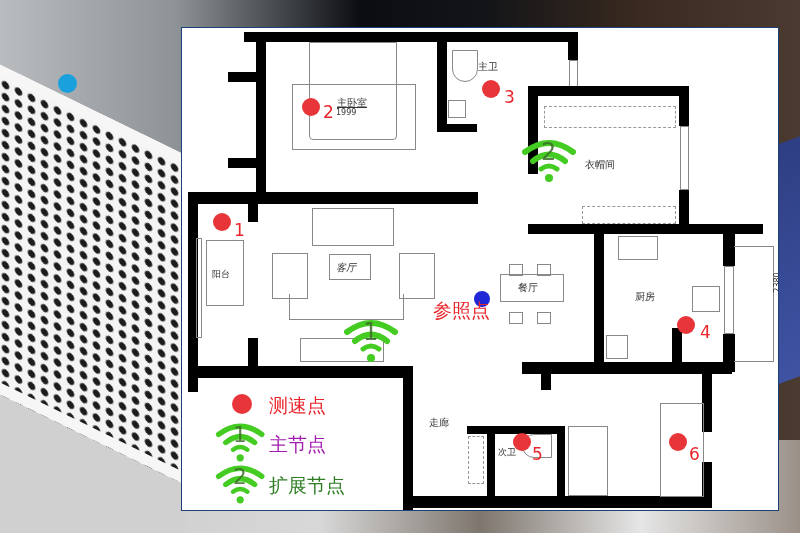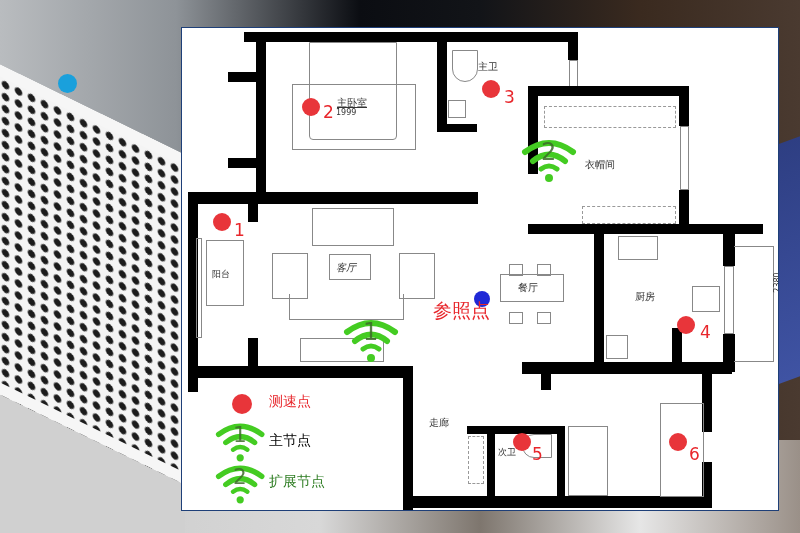--- a/index.html
+++ b/index.html
@@ -31,21 +31,21 @@
 
   .pt{position:absolute;width:18px;height:18px;border-radius:50%;background:#e8353a;}
   .ptnum{position:absolute;font-size:17px;color:#e8262b;line-height:1;}
   .ref{position:absolute;width:16px;height:16px;border-radius:50%;background:#1f28d6;}
   .ref-label{position:absolute;font-size:19px;color:#e8262b;white-space:nowrap;}
 
   .wifi{position:absolute;width:56px;height:48px;}
   .wifi svg{position:absolute;left:0;top:0;}
   .wifi .wnum{position:absolute;left:20px;top:4px;font-size:24px;color:#3d6b2a;opacity:.85;line-height:1;}
 
-  .legend-text{position:absolute;font-size:14px;white-space:nowrap;}
+  .legend-text{position:absolute;font-size:19px;white-space:nowrap;}
 </style>
 </head>
 <body>
 
 <div class="bg-bottom"></div>
 <div class="bg-blue"></div>
 <div class="router-face"></div>
 <div class="router"></div>
 <div class="router-led"></div>
 
@@ -173,21 +173,21 @@
 
     <div class="wifi" style="left:13px;top:40px;transform:scale(.9);transform-origin:0 0;">
       <svg width="56" height="48" viewBox="0 0 56 48">
         <path d="M4 16 Q28 -2 52 16" stroke="#44cc22" stroke-width="6" fill="none" stroke-linecap="round"></path>
         <path d="M12 25 Q28 12 44 25" stroke="#44cc22" stroke-width="6" fill="none" stroke-linecap="round"></path>
         <path d="M20 33 Q28 27 36 33" stroke="#44cc22" stroke-width="5" fill="none" stroke-linecap="round"></path>
         <circle cx="28" cy="42" r="4" fill="#44cc22"></circle>
       </svg>
       <span class="wnum">1</span>
     </div>
-    <span class="legend-text" style="left:67px;top:52px;color:#000000;">主节点</span>
+    <span class="legend-text" style="left:67px;top:52px;color:#a21caf;">主节点</span>
 
     <div class="wifi" style="left:13px;top:82px;transform:scale(.9);transform-origin:0 0;">
       <svg width="56" height="48" viewBox="0 0 56 48">
         <path d="M4 16 Q28 -2 52 16" stroke="#44cc22" stroke-width="6" fill="none" stroke-linecap="round"></path>
         <path d="M12 25 Q28 12 44 25" stroke="#44cc22" stroke-width="6" fill="none" stroke-linecap="round"></path>
         <path d="M20 33 Q28 27 36 33" stroke="#44cc22" stroke-width="5" fill="none" stroke-linecap="round"></path>
         <circle cx="28" cy="42" r="4" fill="#44cc22"></circle>
       </svg>
       <span class="wnum">2</span>
     </div>

